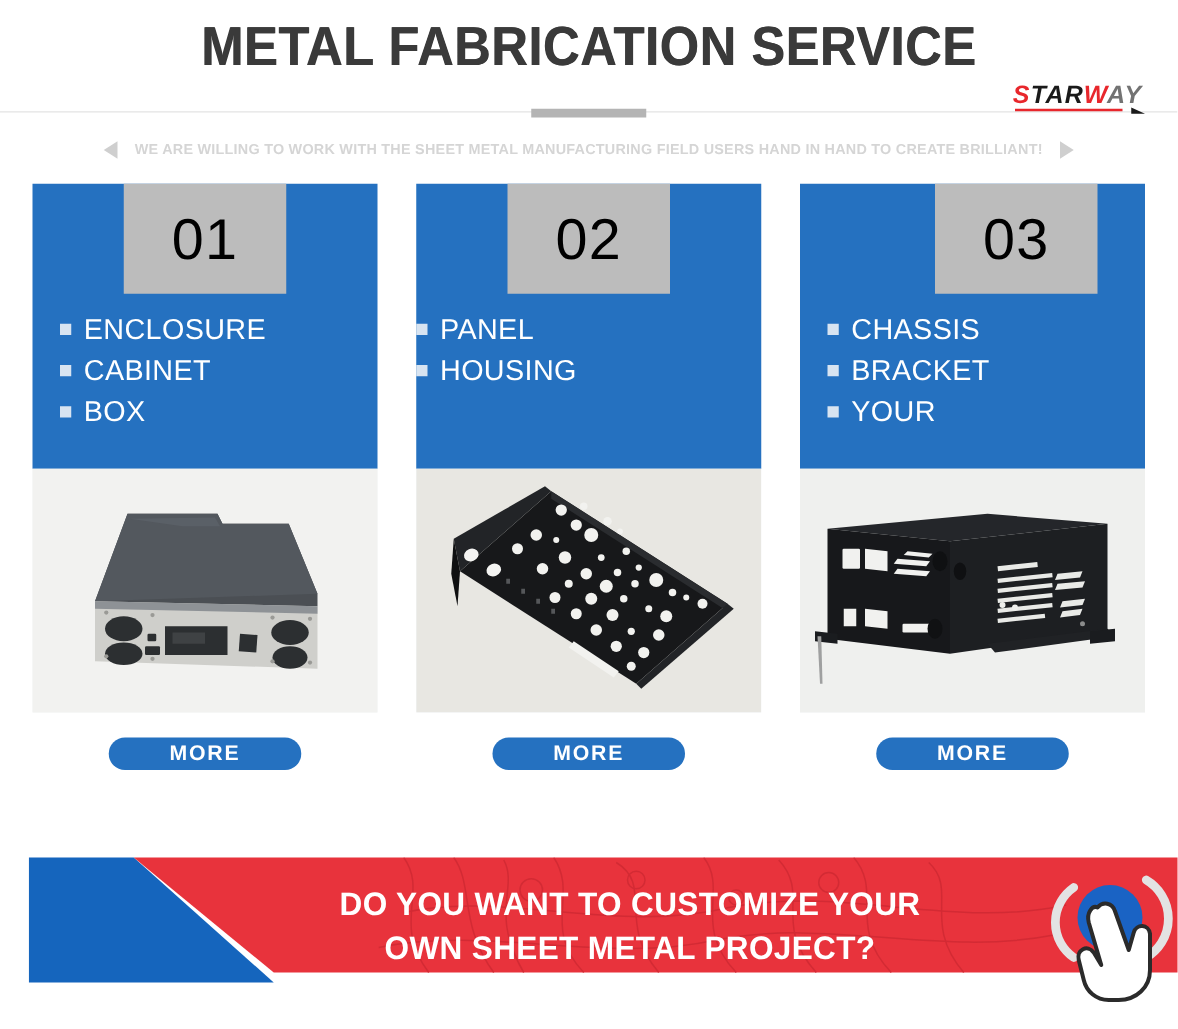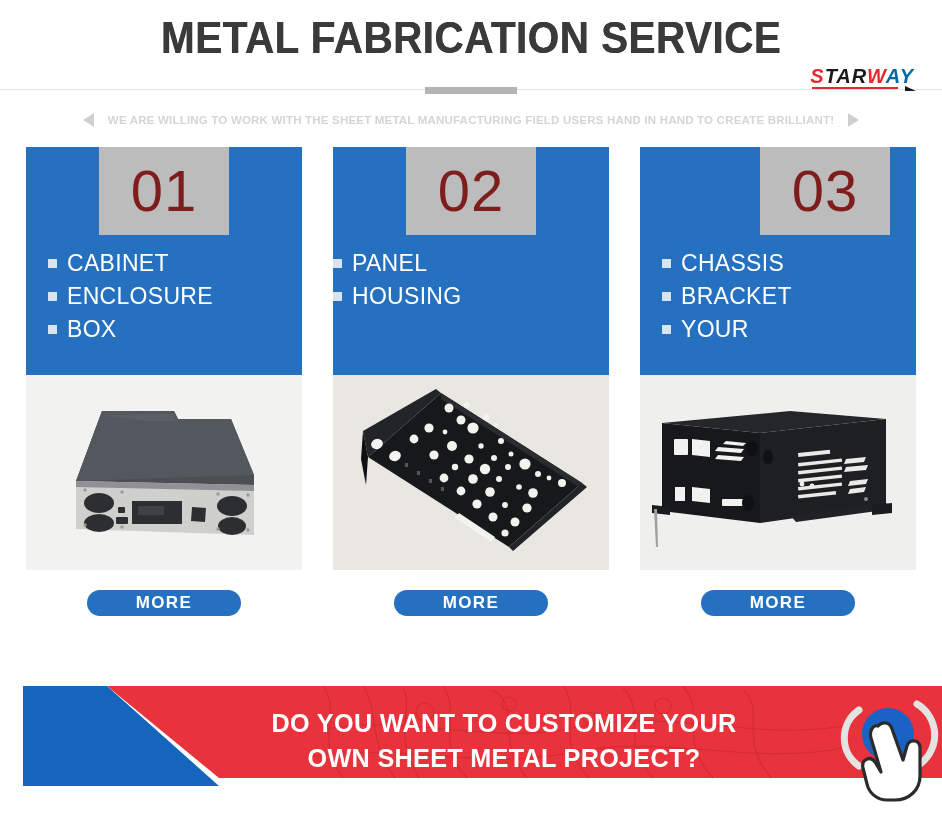--- a/index.html
+++ b/index.html
@@ -59,21 +59,21 @@
     font-weight: bold;
     font-style: italic;
     font-size: 20px;
     letter-spacing: 1px;
     line-height: 1;
     white-space: nowrap;
   }
   .brand-logo .lt-s { color: #e8272c; }
   .brand-logo .lt-tar { color: #1a1a1a; }
   .brand-logo .lt-w { color: #e8272c; }
-  .brand-logo .lt-ay { color: #0369a1; }
+  .brand-logo .lt-ay { color: #737373; }
   .brand-underline {
     position: absolute;
     left: 2px;
     right: 16px;
     bottom: -3px;
     height: 2px;
     background: #e8272c;
   }
   .brand-swoosh {
     position: absolute;
@@ -129,24 +129,24 @@
     position: absolute;
     top: 0;
     width: 130px;
     height: 88px;
     background: #bcbcbc;
     display: flex;
     align-items: center;
     justify-content: center;
   }
   .num-box.pos-center { left: 50%; transform: translateX(-50%); }
-  .num-box.pos-right  { right: 26px; }
+  .num-box.pos-right  { right: 38px; }
   .num-text {
-    color: #7f1d1d;
-    font-size: 58px;
+    color: #000000;
+    font-size: 46px;
     font-weight: normal;
     line-height: 1;
     letter-spacing: 1px;
   }
 
   .bullets {
     position: absolute;
     top: 104px;
     left: 0;
     right: 0;
@@ -267,25 +267,25 @@
 
   <div class="card">
     <div class="card-head">
       <div class="num-box pos-center">
         <span class="num-text">01</span>
       </div>
       <div class="bullets">
         <div class="bullet-col">
           <div class="bullet">
             <span class="bullet-sq"></span>
+            <span>ENCLOSURE</span>
+          </div>
+          <div class="bullet">
+            <span class="bullet-sq"></span>
             <span>CABINET</span>
-          </div>
-          <div class="bullet">
-            <span class="bullet-sq"></span>
-            <span>ENCLOSURE</span>
           </div>
           <div class="bullet">
             <span class="bullet-sq"></span>
             <span>BOX</span>
           </div>
         </div>
       </div>
     </div>
 
     <div class="card-photo">

